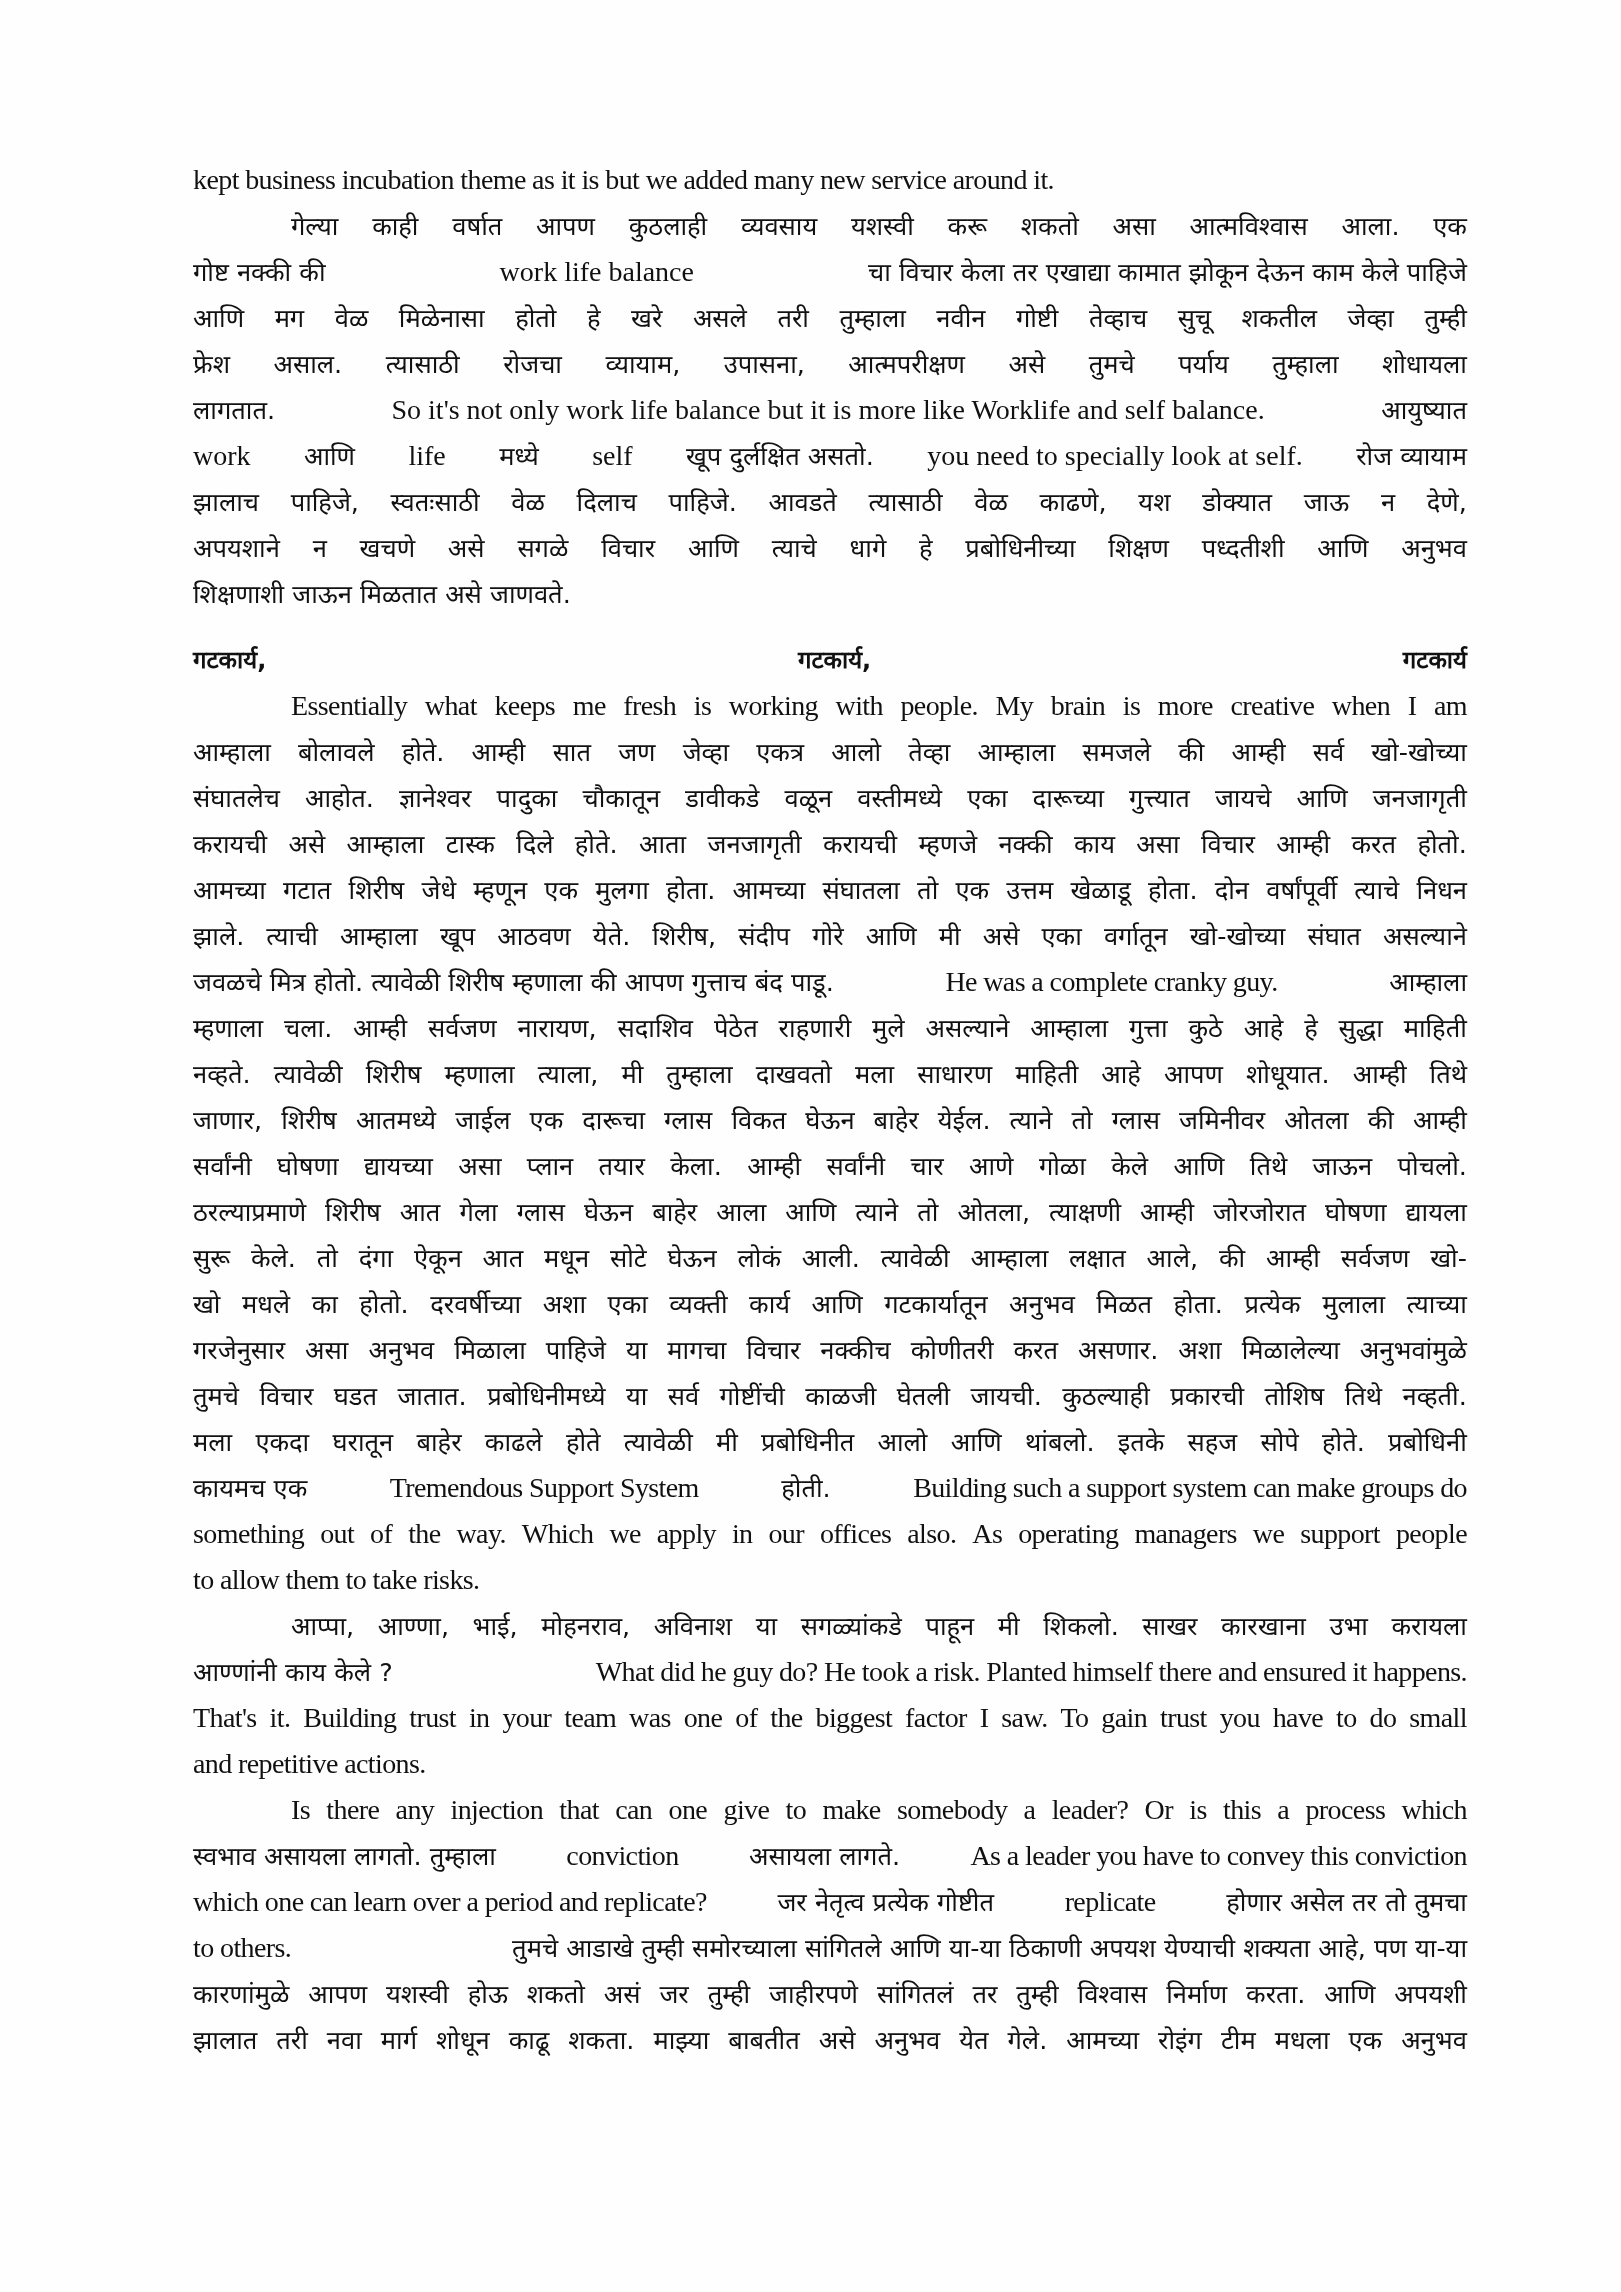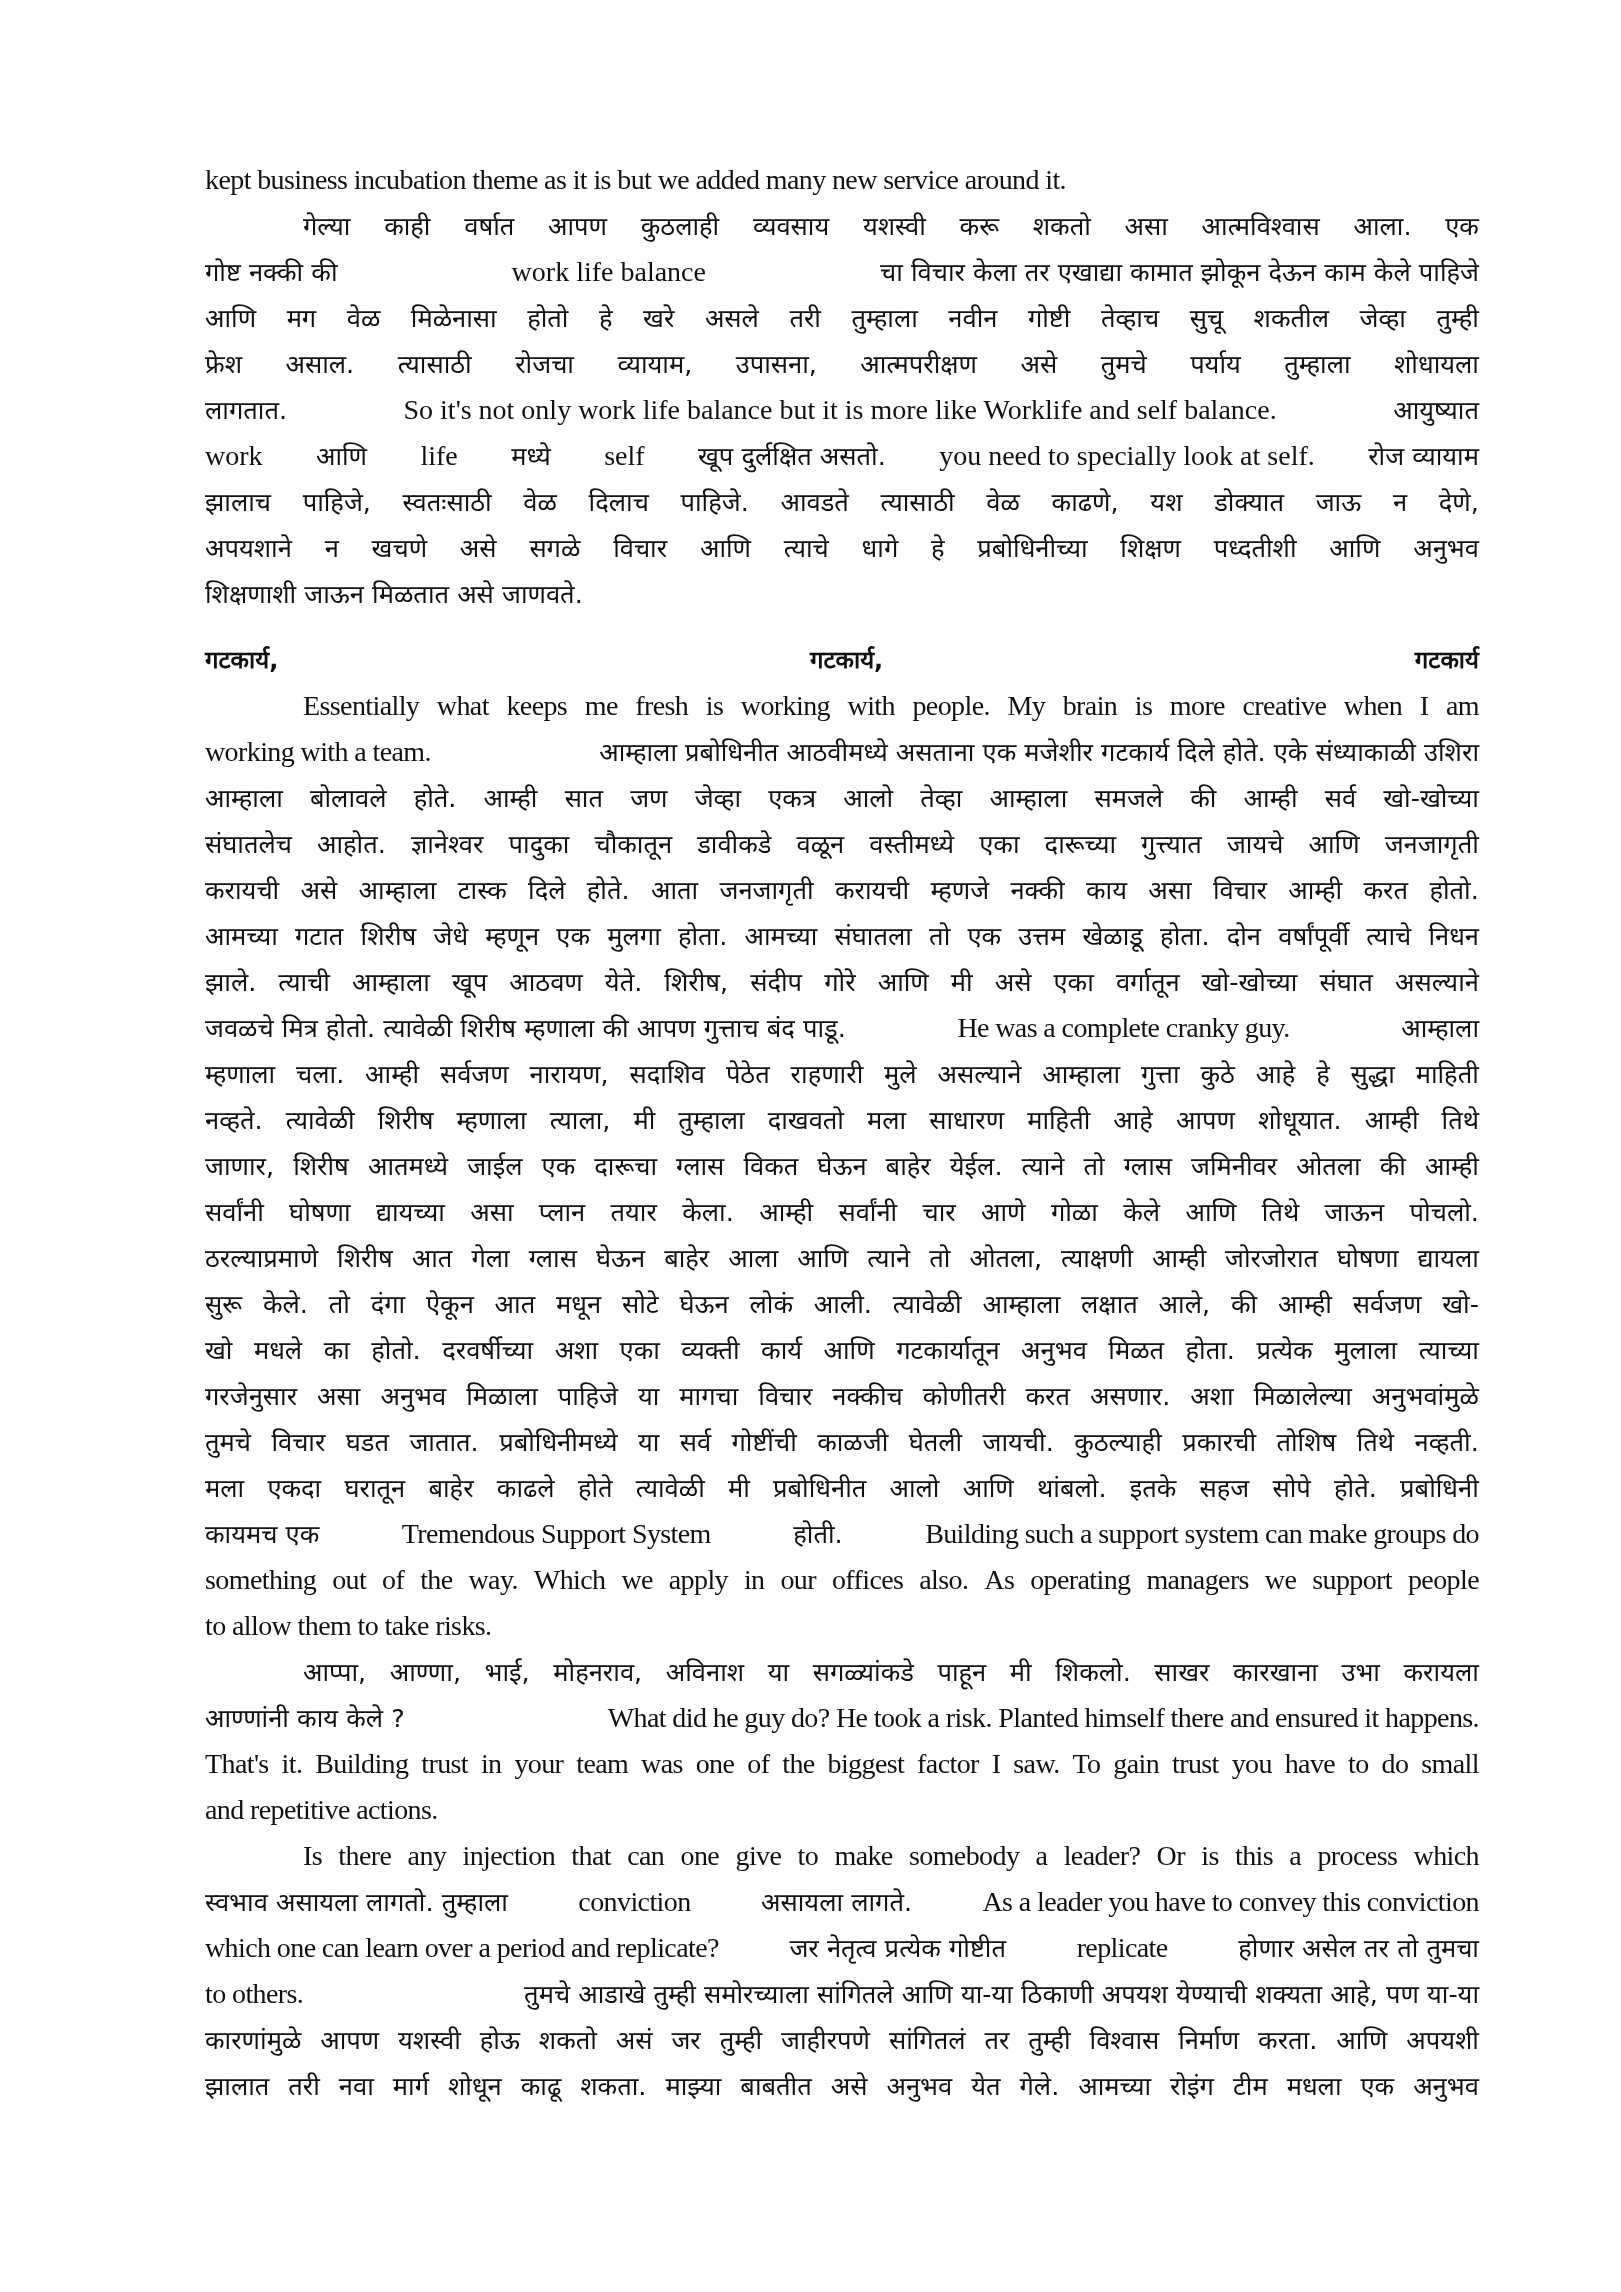--- a/index.html
+++ b/index.html
@@ -1,17 +1,17 @@
 <!DOCTYPE html>
 <html><head>
 <meta charset="utf-8">
 <style>
   html, body { margin: 0; padding: 0; background: #fefefe; }
   body { width: 1621px; height: 2293px; position: relative; overflow: hidden; color: #111; }
-  .page { position: absolute; left: 193px; top: 157px; width: 1274px; margin-left: 12px; }
+  .page { position: absolute; left: 193px; top: 157px; width: 1274px; }
   .line {
     height: 46px; line-height: 46px; white-space: nowrap;
     display: flex; justify-content: space-between; align-items: baseline;
   }
   .line.last { justify-content: flex-start; }
   .line.last > span { margin-right: 9.8px; }
   .line.indent { padding-left: 98px; text-align: center; }
   .line.gap { margin-top: 19.6px; }
   .mr { font-family: "DejaVu Sans", sans-serif; font-size: 25.5px; }
   .en { font-family: "Liberation Serif", serif; font-size: 28px; letter-spacing: -0.6px; }
@@ -152,24 +152,20 @@
         <span class="en">My</span>
         <span class="en">brain</span>
         <span class="en">is</span>
         <span class="en">more</span>
         <span class="en">creative</span>
         <span class="en">when</span>
         <span class="en">I</span>
         <span class="en">am</span>
       </div>
       <div class="line">
-        <span class="en">working with a team.</span>
-        <span class="mr">आम्हाला प्रबोधिनीत आठवीमध्ये असताना एक मजेशीर गटकार्य दिले होते. एके संध्याकाळी उशिरा</span>
-      </div>
-      <div class="line">
         <span class="mr">आम्हाला</span>
         <span class="mr">बोलावले</span>
         <span class="mr">होते.</span>
         <span class="mr">आम्ही</span>
         <span class="mr">सात</span>
         <span class="mr">जण</span>
         <span class="mr">जेव्हा</span>
         <span class="mr">एकत्र</span>
         <span class="mr">आलो</span>
         <span class="mr">तेव्हा</span>

